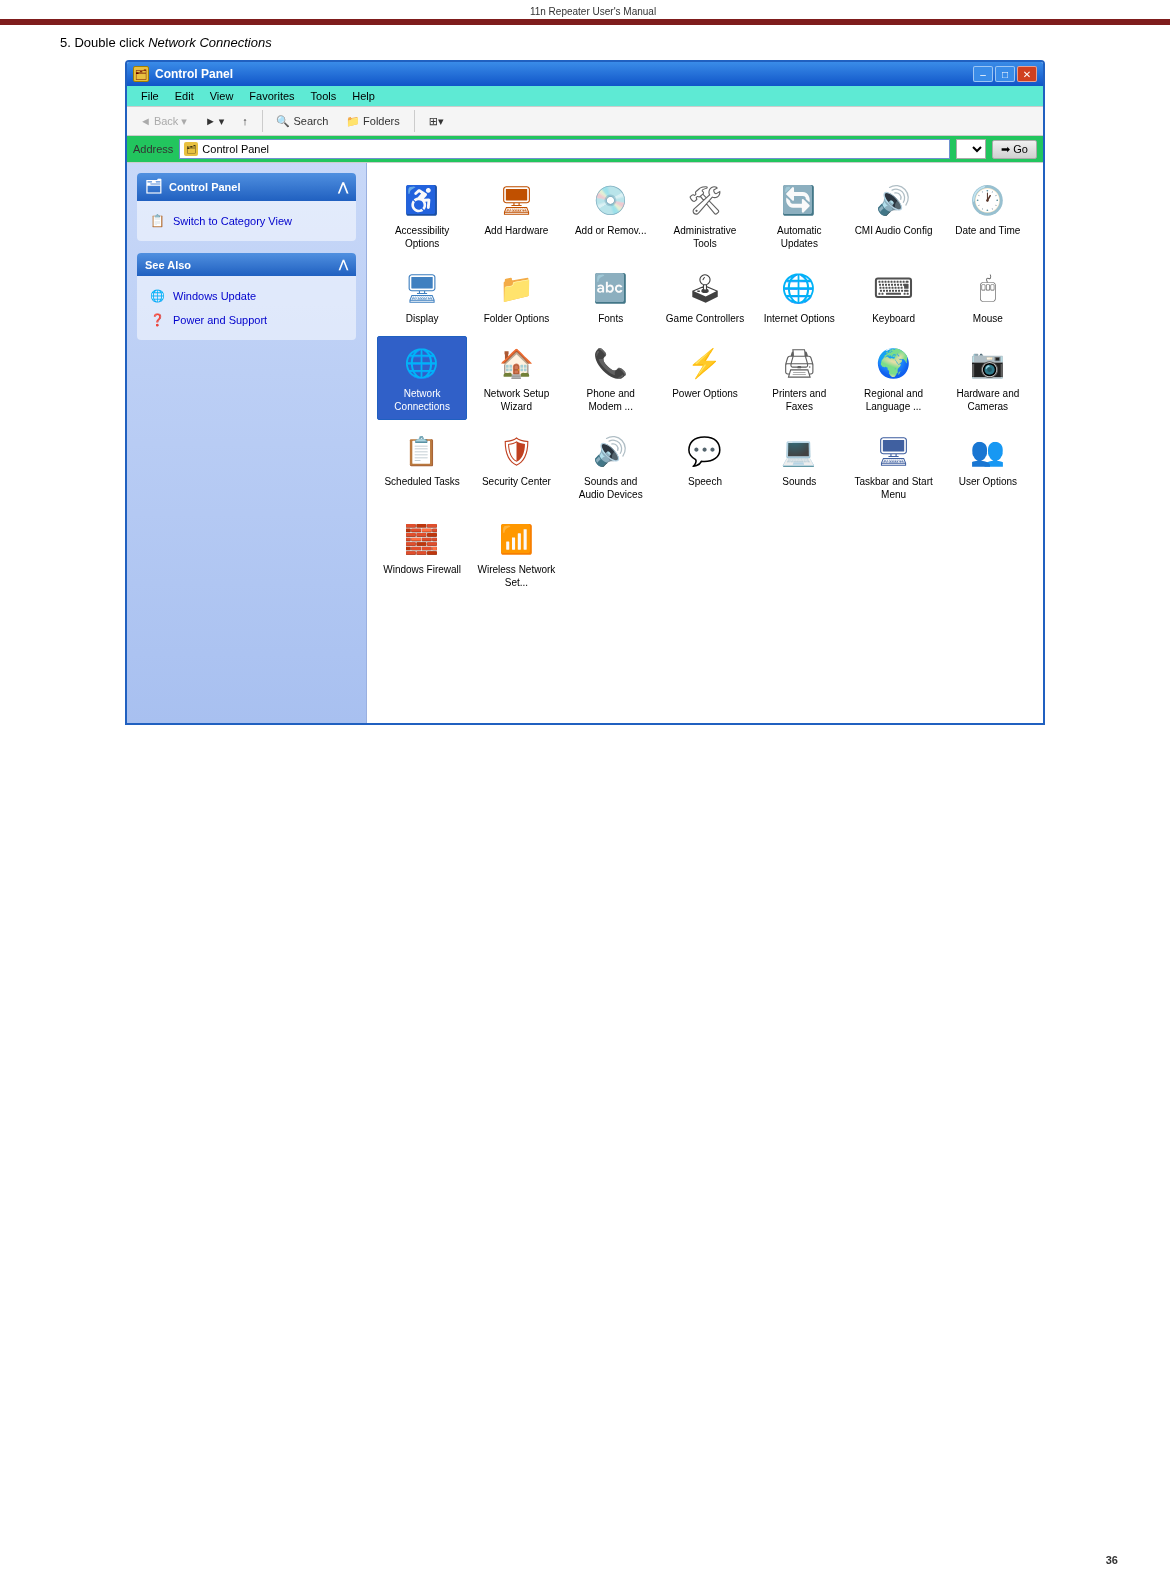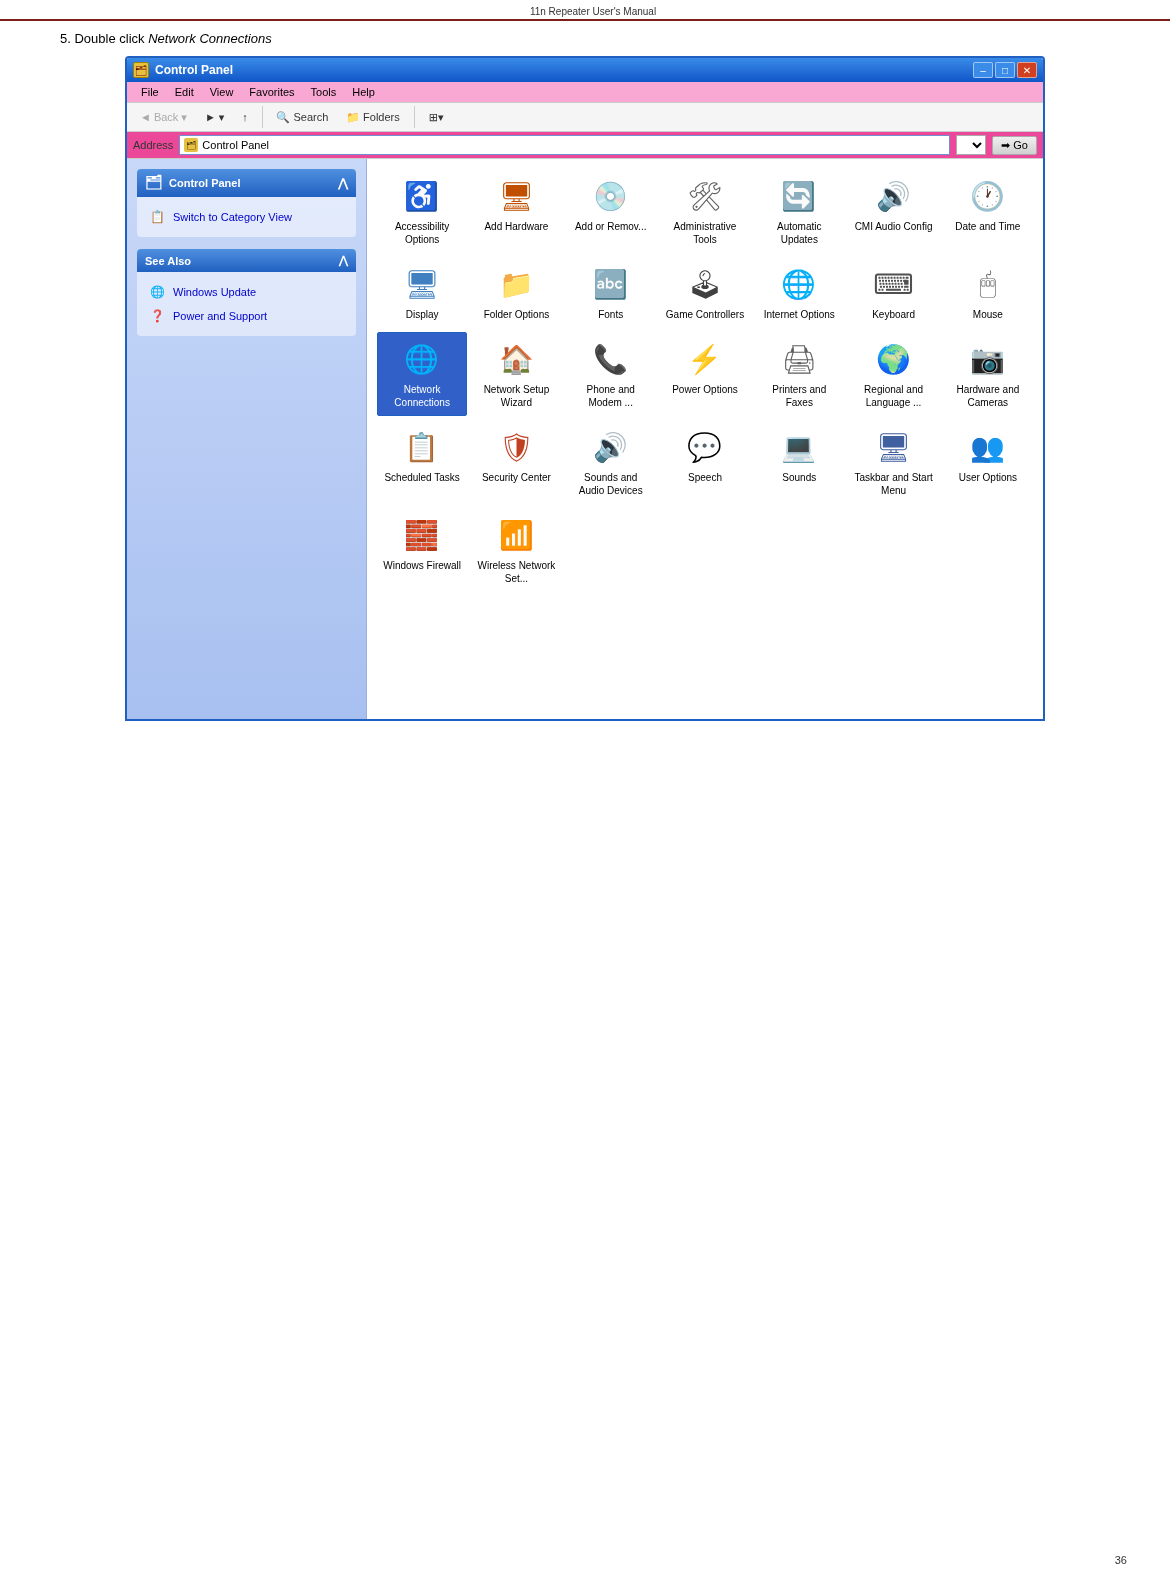--- a/index.html
+++ b/index.html
@@ -8,21 +8,21 @@
       font-size: 11px;
       background: #fff;
       width: 1170px;
       min-height: 1586px;
     }
     .page-header {
       text-align: center;
       font-size: 10px;
       color: #333;
       padding: 6px 0 2px 16px;
-      border-bottom: 2px solid #7f1d1d;
+      border-bottom: 6px solid #7f1d1d;
       margin-bottom: 8px;
     }
     .instruction {
       font-size: 13px;
       margin: 10px 0 10px 60px;
     }
     .instruction em { font-style: italic; }
 
     
     .window {
@@ -63,21 +63,21 @@
       cursor: pointer;
       display: flex; align-items: center; justify-content: center;
       margin-left: 2px;
     }
     .title-btn.close { background: #d04020; }
     .title-btn.max { background: #3a8ce8; }
     .title-btn.min { background: #3a8ce8; }
 
     
     .menu-bar {
-      background: #f9a8d4;
+      background: #5eead4;
       display: flex;
       align-items: center;
       padding: 2px 6px;
       border-bottom: 1px solid #ccc;
     }
     .menu-item {
       padding: 2px 8px;
       cursor: pointer;
       font-size: 11px;
     }
@@ -100,21 +100,21 @@
       cursor: pointer;
       font-size: 11px;
       gap: 3px;
       color: #333;
     }
     .tb-btn.disabled { color: #aaa; cursor: default; }
     .tb-sep { width: 1px; height: 22px; background: #ccc; margin: 0 3px; }
 
     
     .address-bar {
-      background: #ec4899;
+      background: #22c55e;
       display: flex;
       align-items: center;
       padding: 3px 6px;
       border-bottom: 1px solid #ccc;
       gap: 6px;
     }
     .address-label { font-size: 11px; color: #333; }
     .address-box {
       display: flex; align-items: center;
       flex: 1;
@@ -249,23 +249,24 @@
     .icon-label {
       font-size: 10px;
       line-height: 1.3;
       text-align: center;
       word-break: break-word;
     }
 
     .page-num {
       position: fixed;
       bottom: 20px;
-      right: 43px;
+      right: 52px;
       font-size: 11px;
       color: #333;
+      font-weight: bold;
     }
   </style>
 </head>
 <body>
 
 <div class="page-header">
   <span>11n Repeater User's Manual</span>
 </div>
 
 <div class="instruction">

